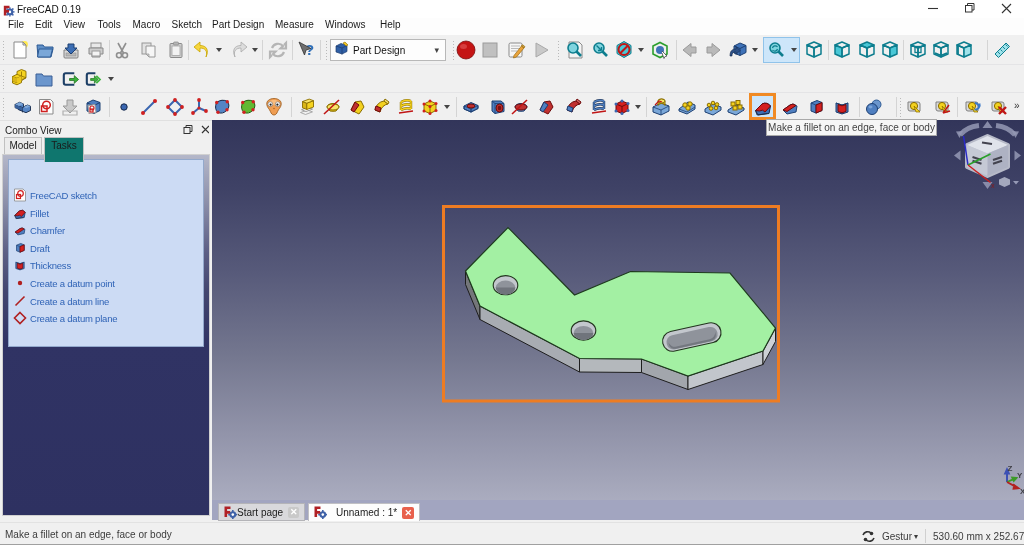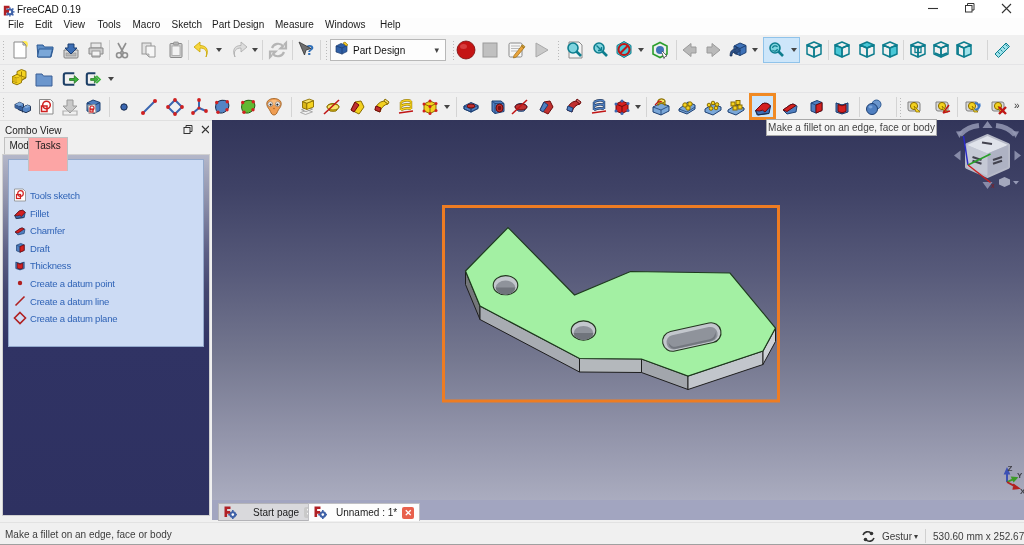--- a/index.html
+++ b/index.html
@@ -14,21 +14,21 @@
 #tb3{top:92px;height:28px;border-top:1px solid #e4e4e6}
 .tbtn{position:absolute;width:26px;height:26px;top:1px;display:flex;align-items:center;justify-content:center}
 .sep{position:absolute;top:4px;width:1px;height:20px;background:#d4d4d4}
 .handle{position:absolute;top:4px;width:3px;height:20px;background-image:radial-gradient(circle,#b9b9b9 36%,transparent 40%);background-size:3px 3px}
 .caret{position:absolute;width:0;height:0;border-left:3.5px solid transparent;border-right:3.5px solid transparent;border-top:4px solid #444;top:12px}
 #dock{left:0;top:120px;width:212px;height:396px;background:#f0f0f0;border-top:1px solid #e0e0e0}
 #dock-title{left:5px;top:4px;font-size:10px;color:#1a1a1a}
 #dock-tabs{left:0;top:16px;width:212px;height:17px}
 .dtab{position:absolute;top:0;font-size:10px;color:#1a1a1a;text-align:center;border:1px solid #c0c0c0;background:#ececec;height:17px;line-height:16px}
 #dtab-model{left:4px;width:38px;border-bottom:0}
-#dtab-tasks{left:28px;width:40px;background:#fca5a5;height:34px;border-bottom:0;z-index:2}
+#dtab-tasks{left:44px;width:40px;background:#0f766e;height:25px;border-bottom:0;z-index:2}
 #dock-grad{left:2px;top:33px;width:208px;height:362px;background:linear-gradient(#b4b7c9 0%,#8d90aa 13%,#5c5f85 27%,#43466f 38%,#303364 53%,#2e3161 100%);border:1px solid #d0d0d0}
 #taskbox{left:5px;top:4px;width:196px;height:188px;background:#ccdbf4;border:1px solid #93a9cc}
 #taskhdr{left:2px;top:4px;width:190px;height:17px;background:linear-gradient(#eef4fc,#c8d9f2);border-bottom:1px solid #a9bedd;display:flex;align-items:center}
 #taskhdr b{font-size:10px;color:#16418f;margin-left:4px}
 .titem{position:absolute;left:4px;height:16px;display:flex;align-items:center;font-size:9.5px;color:#2f63b6;letter-spacing:-0.2px}
 .titem svg{margin-right:3px}
 #viewport{left:212px;top:120px;width:812px;height:380px;background:linear-gradient(#32355a 0%,#3f4266 18%,#575a7a 40%,#74778f 62%,#9193a9 82%,#aaacbf 100%)}
 #tooltip{left:766px;top:119px;width:171px;height:17px;background:#f6f6f6;border:1px solid #a9a9a9;font-size:10px;color:#444;display:flex;align-items:center;justify-content:center;z-index:50}
 #tabbar{left:212px;top:500px;width:812px;height:20px;background:#a2a5c0}
 .dtab2{position:absolute;top:503px;height:18px;display:flex;align-items:center;font-size:10px;color:#1a1a1a;padding:0 5px}
@@ -695,21 +695,21 @@
         <div class="dtab" id="dtab-tasks">Tasks</div>
       </div>
       <div id="dock-grad" class="abs">
         <div id="taskbox" class="abs">
           <div class="titem" style="top:27px">
             <svg width="14" height="14" viewBox="0 0 14 14">
               <path d="M1.5 1 h8.5 l2.5 2.5 v9.5 H1.5 Z" fill="#fdfdfd" stroke="#8a8a8a" stroke-width="0.8"></path>
               <circle cx="7.5" cy="5.5" r="2.8" fill="none" stroke="#d02020" stroke-width="1.2"></circle>
               <rect x="3.5" y="6.5" width="4" height="4" fill="none" stroke="#d02020" stroke-width="1.2"></rect>
             </svg>
-            <span>Tools sketch</span>
+            <span>FreeCAD sketch</span>
           </div>
           <div class="titem" style="top:45px">
             <svg width="14" height="14" viewBox="0 0 20 20">
               <path d="M2.5 13.5 L9 7 a6.5 6.5 0 0 1 8.5 2 l-1.5 7.5 -11 1.5 Z" fill="#3c6eb4" stroke="#16294a"></path>
               <path d="M2.5 13.5 L9 7 a6.5 6.5 0 0 1 8.5 2 l-5.5 6 a4 4 0 0 0 -5.5-1 Z" fill="#d42020" stroke="#6e0a0a"></path>
               <path d="M2.5 13.5 l1.5 4.5 10.5-1.5" fill="none" stroke="#16294a" stroke-width="0.8"></path>
             </svg>
             <span>Fillet</span>
           </div>
           <div class="titem" style="top:62px">
@@ -823,21 +823,21 @@
         <circle cx="8.8" cy="8.6" r="3.4" fill="#3f62a8"></circle>
         <circle cx="8.8" cy="8.6" r="1.3" fill="#fff"></circle>
         <g fill="#3f62a8">
           <rect x="8" y="4" width="1.6" height="2"></rect>
           <rect x="8" y="11" width="1.6" height="2"></rect>
           <rect x="4.2" y="7.8" width="2" height="1.6"></rect>
           <rect x="11.5" y="7.8" width="2" height="1.6"></rect>
         </g>
         <path d="M0.5 0.5 h6 v2.6 h-3.4 v2 h3 v2.6 H3.1 V11 H0.5 Z" fill="#b02126"></path>
       </svg>
-      <span style="margin-left:16px">Start page</span>
+      <span style="margin-left:0">Start page</span>
       <span style="margin-left:5px;width:11px;height:11px;background:#c9c9c9;border-radius:2px;display:flex;align-items:center;justify-content:center;color:#fff;font-size:9px;font-weight:bold">✕</span>
     </div>
     <div class="dtab2 abs" id="tab-unnamed">
       <svg width="13" height="13" viewBox="0 0 13 13">
         <circle cx="8.8" cy="8.6" r="3.4" fill="#3f62a8"></circle>
         <circle cx="8.8" cy="8.6" r="1.3" fill="#fff"></circle>
         <g fill="#3f62a8">
           <rect x="8" y="4" width="1.6" height="2"></rect>
           <rect x="8" y="11" width="1.6" height="2"></rect>
           <rect x="4.2" y="7.8" width="2" height="1.6"></rect>

